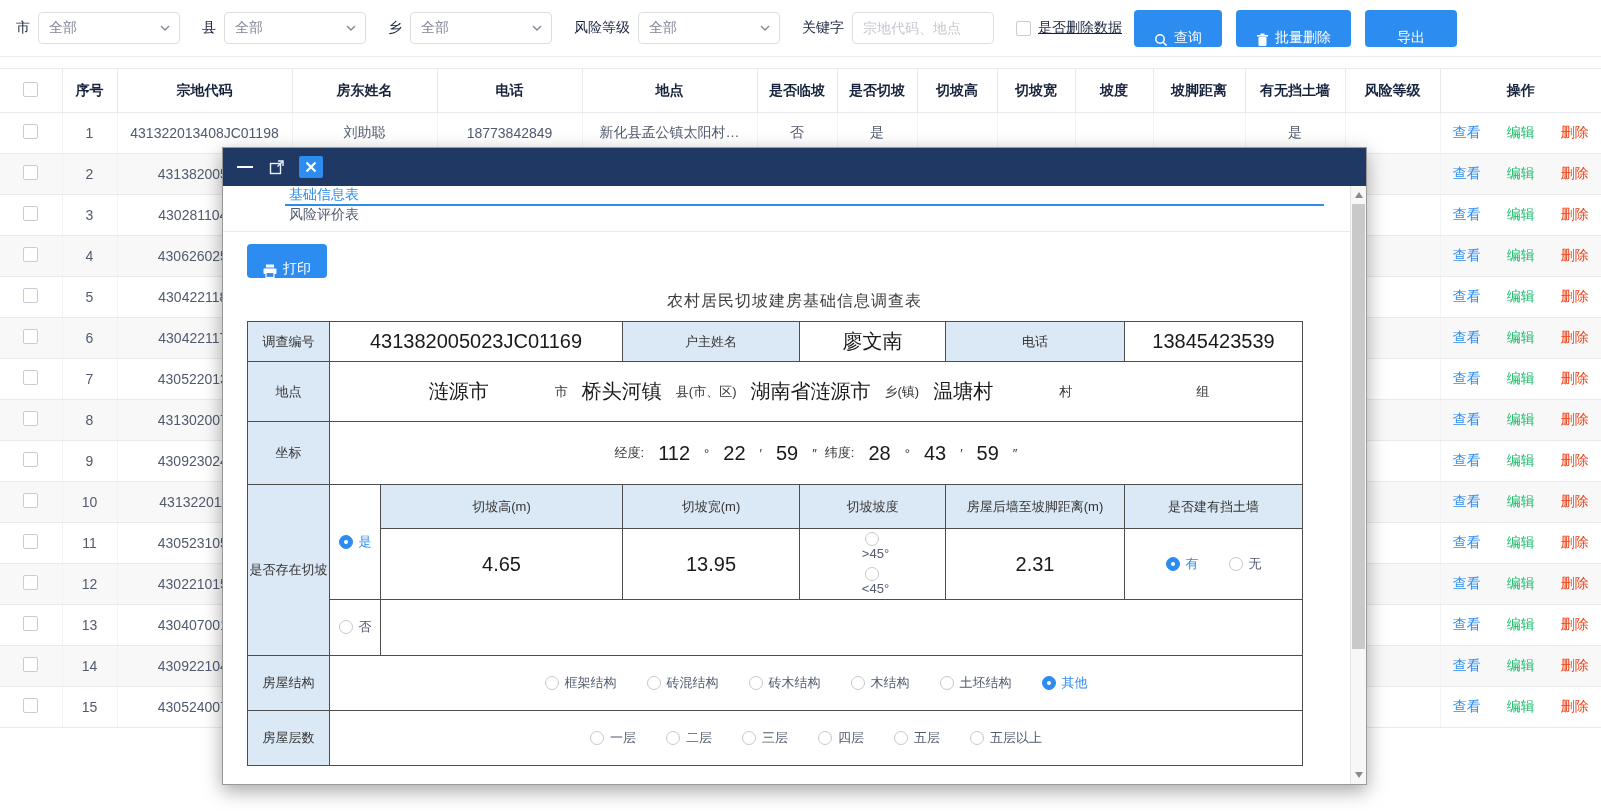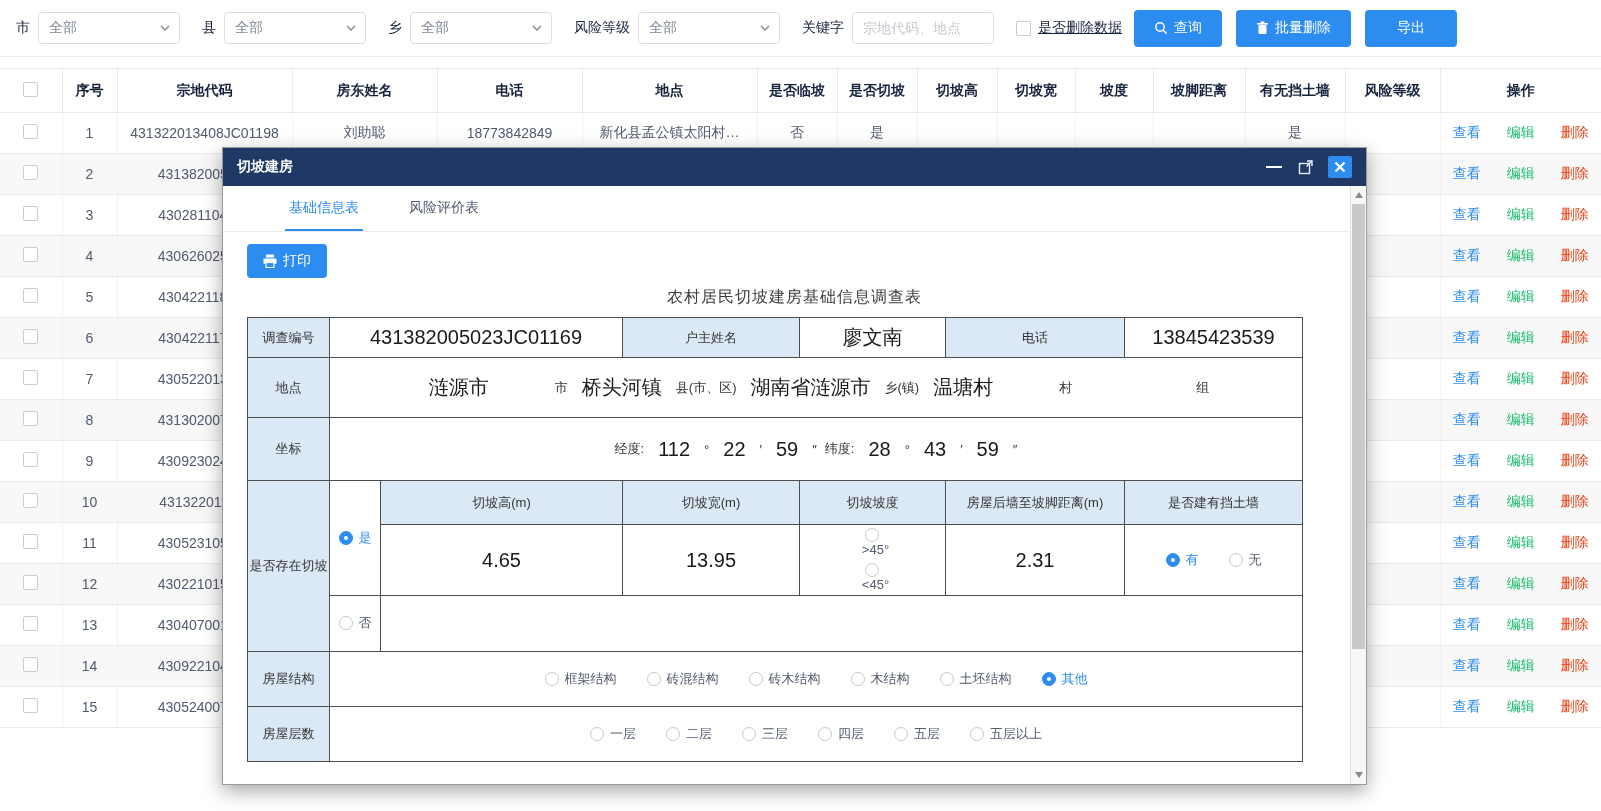--- a/index.html
+++ b/index.html
@@ -15,21 +15,21 @@
     margin-right:22px; background:#fff; cursor:pointer; }
   .select .sel-text { font-size:14px; color:#808695; }
   .chev { width:12px; height:12px; flex:0 0 auto; }
   .tbox { width:142px; height:32px; border:1px solid #dcdee2; border-radius:4px;
     font-size:14px; color:#515a6e; padding:0 10px; margin-right:22px; outline:none; }
   .tbox::placeholder { color:#c5c8ce; }
   .checkbox { width:15px; height:15px; border:1px solid #c8ccd4; border-radius:2px;
     background:#fff; display:inline-block; flex:0 0 auto; cursor:pointer; }
   .cb-label { font-size:14px; color:#17233d; margin:0 12px 0 7px; white-space:nowrap;text-decoration:underline; }
   .btn { height:37px; background:#2d8cf0; color:#fff; border:none; border-radius:4px;
-    font-size:14px; font-family:inherit; display:inline-flex; align-items:center; justify-content:center;
+    font-size:14px; font-family:inherit; display:inline-flex; align-items:flex-end; justify-content:center;
     padding:0 20px; margin-right:14px; cursor:pointer; white-space:nowrap; }
   .btn svg { margin-right:6px; }
   .btn.export { margin-right:0; padding:0 32px; }
 
   
   table.grid { width:1601px; border-collapse:collapse; table-layout:fixed; margin-top:11px; }
   table.grid th { height:44px; font-size:14px; font-weight:bold; color:#17233d; text-align:center;
     border-top:1px solid #e8eaec; border-bottom:1px solid #e8eaec; border-right:1px solid #e8eaec; background:#fff; }
   table.grid th:last-child { border-right:none; }
   table.grid td { height:41px; font-size:14px; color:#515a6e; text-align:center;
@@ -43,21 +43,21 @@
   
   .modal { position:absolute; left:222px; top:147px; width:1145px; height:638px;
     background:#fff; border:1px solid #9a9a9a; box-shadow:0 6px 18px rgba(0,0,0,.35); }
   .modal-header { height:38px; background:#203864; display:flex; align-items:center; padding:0 14px; }
   .modal-title { color:#fff; font-size:14px; font-weight:bold; flex:1; }
   .win-min { width:16px; height:2px; background:#fff; margin-right:16px; cursor:pointer; }
   .win-max { margin-right:14px; cursor:pointer; display:flex; }
   .win-close { width:24px; height:22px; background:#2d8cf0; border-radius:2px;
     display:flex; align-items:center; justify-content:center; cursor:pointer; }
   .tabbar { height:46px; border-bottom:1px solid #e8eaec; display:flex; align-items:stretch;
-    padding-left:62px; }
+    padding-left:62px;flex-direction:column; }
   .tab { font-size:14px; color:#515a6e; display:flex; align-items:center; padding:0 4px;
     margin-right:42px; cursor:pointer; border-bottom:2px solid transparent; }
   .tab.active { color:#2d8cf0; border-bottom-color:#2d8cf0; }
   .modal-body { position:relative; padding:12px 24px 0; height:552px; overflow:hidden; }
   .btn.print { height:34px; padding:0 16px; margin:0; }
   .form-title { text-align:center; font-size:16px; color:#3d3d3d; margin-top:9px; letter-spacing:1px; }
 
   
   table.form { width:1055px; border-collapse:collapse; table-layout:fixed; margin-top:9px; }
   table.form td { border:1px solid #4d4d4d; text-align:center; vertical-align:middle;
@@ -526,21 +526,20 @@
           <a class="op view">查看</a>
           <a class="op edit">编辑</a>
           <a class="op del">删除</a>
         </td>
       </tr>
     </tbody>
 </table>
 
 <div class="modal">
   <div class="modal-header">
-    <span class="modal-title">切坡建房</span>
     <span class="win-min"></span>
     <span class="win-max">
       <svg width="16" height="16" viewBox="0 0 16 16">
           <rect x="1.5" y="4.5" width="10" height="10" fill="none" stroke="#e8f2ff" stroke-width="1.4"></rect>
           <polyline points="9,2 14,2 14,7" fill="none" stroke="#e8f2ff" stroke-width="1.4"></polyline>
           <line x1="14" y1="2" x2="8.5" y2="7.5" stroke="#e8f2ff" stroke-width="1.4"></line>
         </svg>
     </span>
     <span class="win-close">
       <svg width="12" height="12" viewBox="0 0 12 12">

